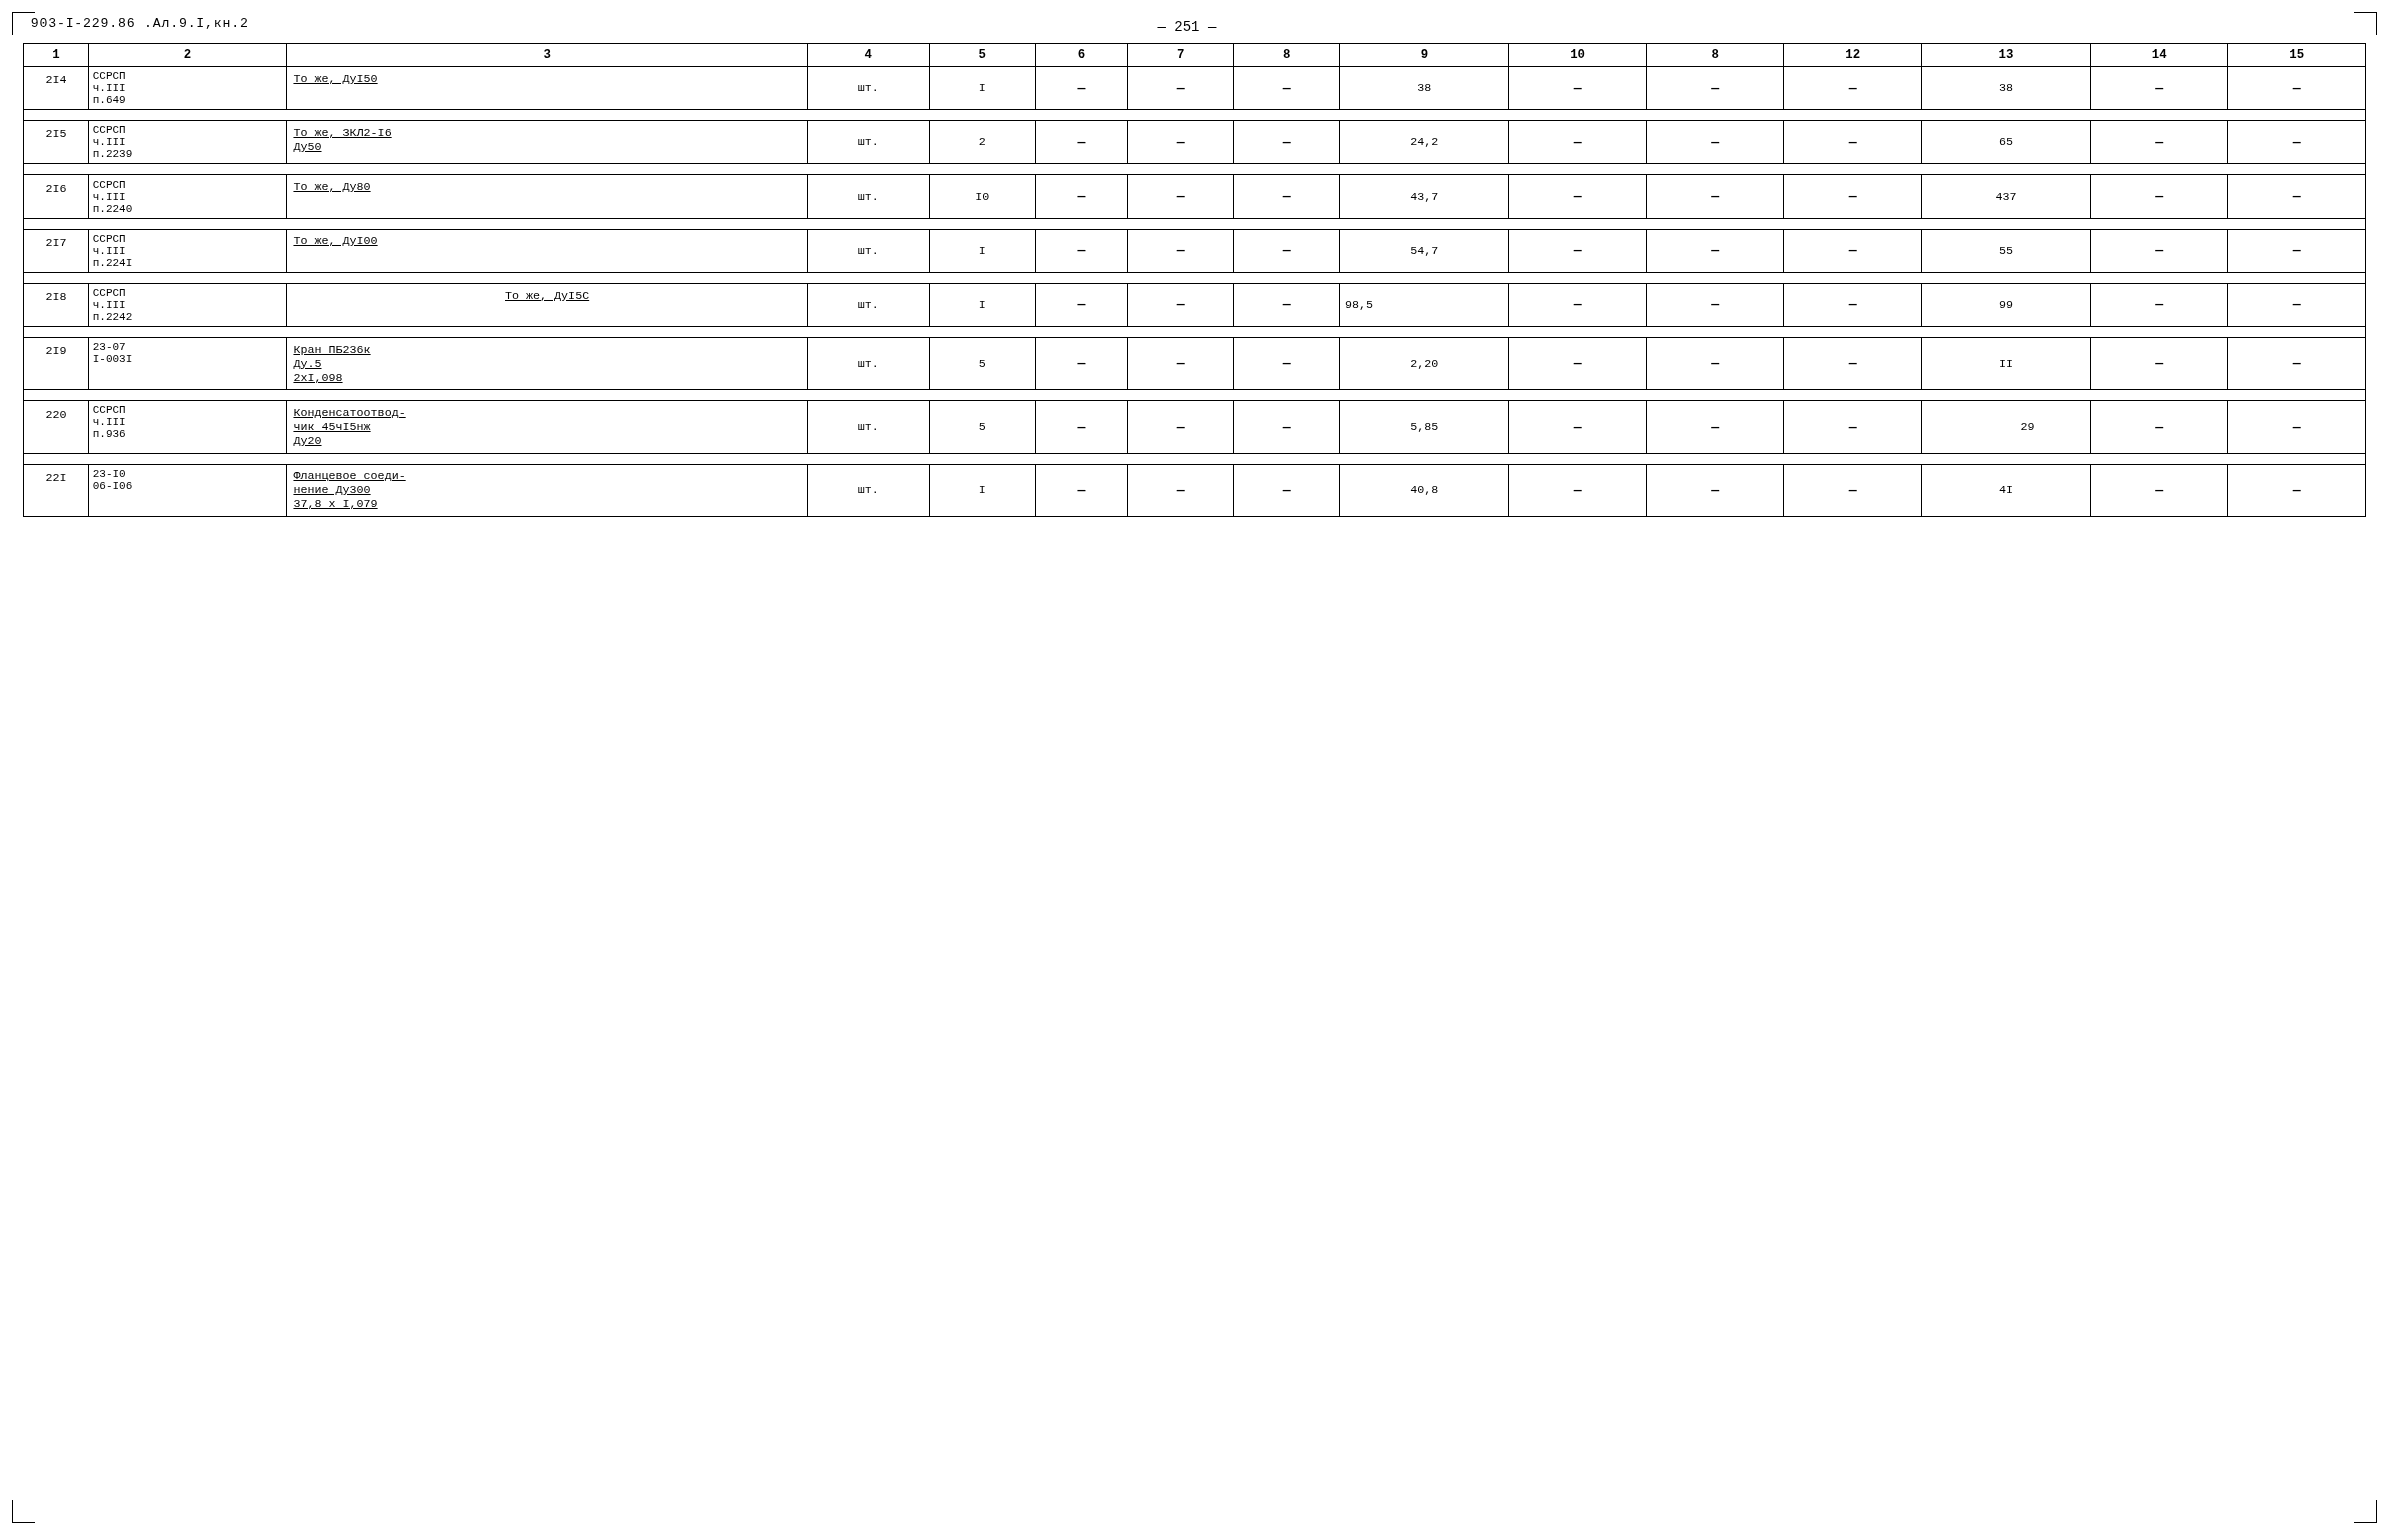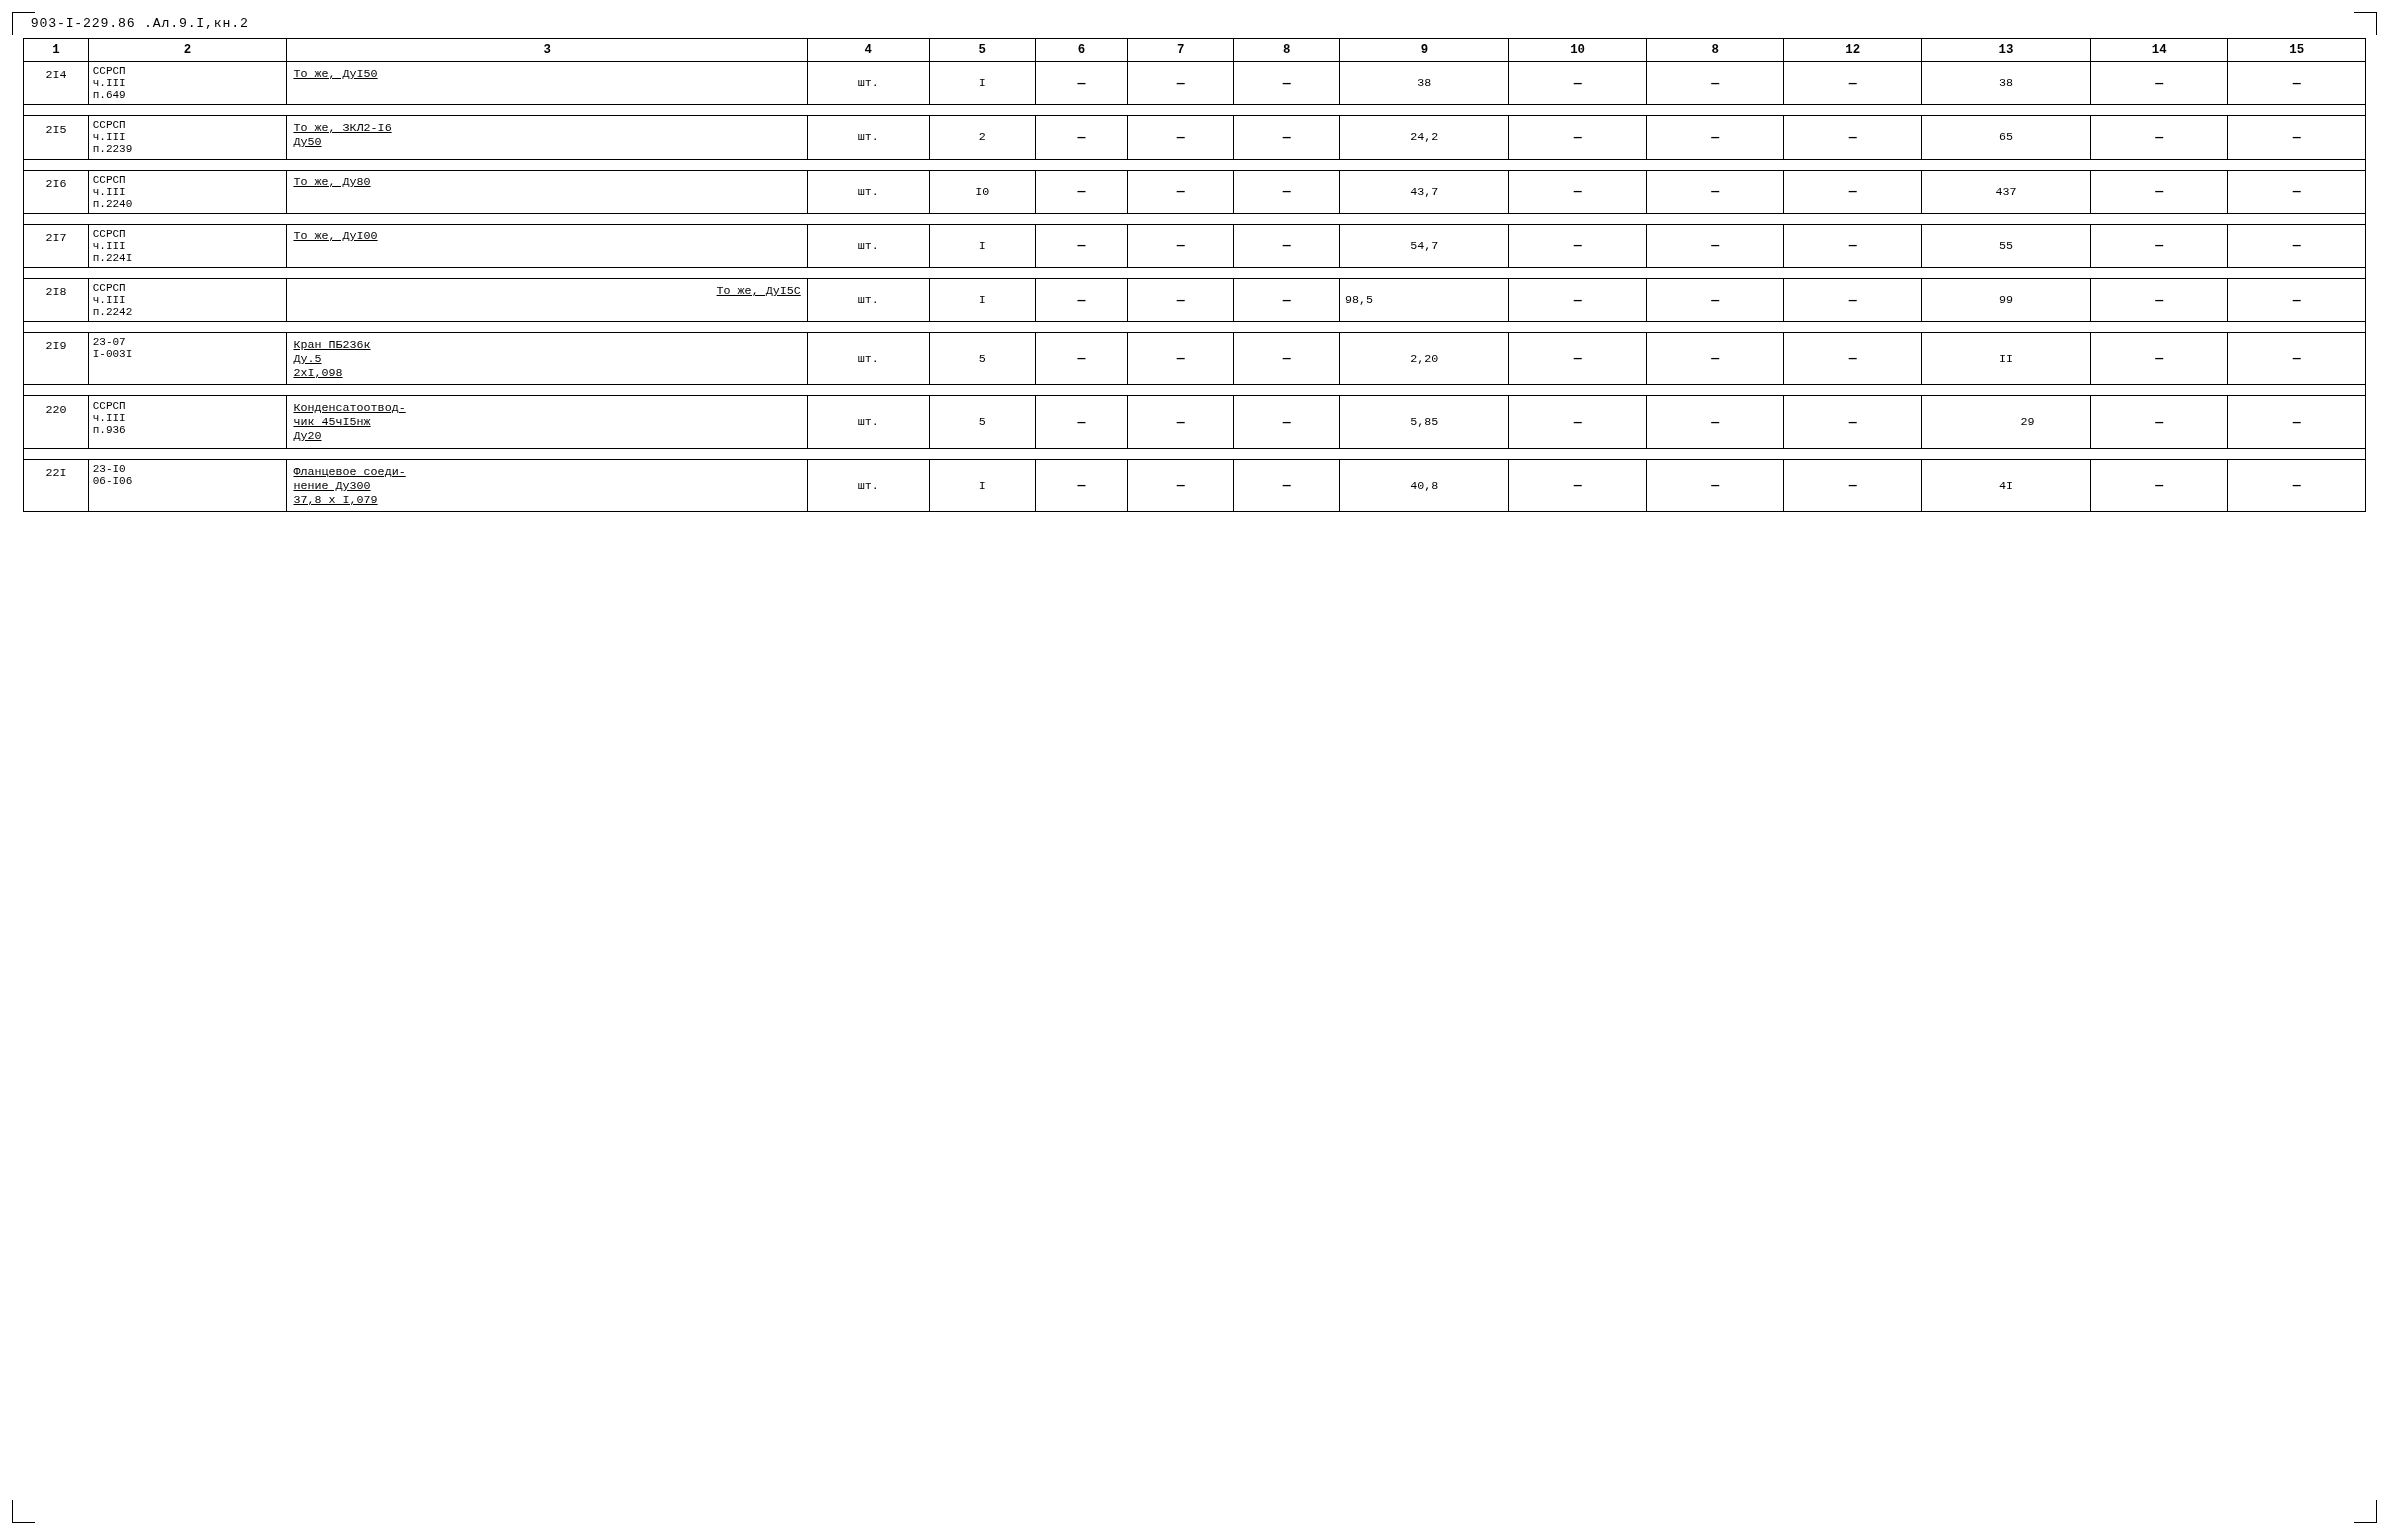--- a/index.html
+++ b/index.html
@@ -173,20 +173,21 @@
 </head>
 <body>
 
 <div class="page-border-tl"></div>
 <div class="page-border-tr"></div>
 <div class="page-border-bl"></div>
 <div class="page-border-br"></div>
 
 <div class="header-row">
   <div class="header-left">903-I-229.86    .Ал.9.I,кн.2</div>
+  <div class="header-center">— 251 —</div>
   <div style="width:233px;"></div>
 </div>
 
 <table class="main-table">
   <thead>
     <tr>
       <th class="col-1">1</th>
       <th class="col-2">2</th>
       <th class="col-3">3</th>
       <th class="col-4">4</th>
@@ -347,21 +348,21 @@
         <td style="border-width: initial; border-style: none; border-color: initial; height: 11px;"></td>
         <td style="border-width: initial; border-style: none; border-color: initial; height: 11px;"></td>
         <td style="border-width: initial; border-style: none; border-color: initial; height: 11px;"></td>
         <td style="border-left: none; border-right: 1.2px solid rgb(0, 0, 0); border-top: none; border-bottom: none; height: 11px;"></td>
       </tr>
       <tr>
         <td class="col-1" style="text-align: center; white-space: pre-line;">2I8</td>
         <td class="col-2" style="text-align: left; white-space: pre-line;">ССРСП
 ч.III
 п.2242</td>
-        <td class="col-3" style="text-align: right; white-space: pre-line;">То же, ДуI5С</td>
+        <td class="col-3" style="text-align: center; white-space: pre-line;">То же, ДуI5С</td>
         <td class="col-4" style="text-align: center; white-space: pre-line;">шт.</td>
         <td class="col-5" style="text-align: center; white-space: pre-line;">I</td>
         <td class="col-6" style="text-align: center; white-space: pre-line;"><span class="dash">—</span></td>
         <td class="col-7" style="text-align: center; white-space: pre-line;"><span class="dash">—</span></td>
         <td class="col-8" style="text-align: center; white-space: pre-line;"><span class="dash">—</span></td>
         <td class="col-9" style="text-align: left; white-space: pre-line;">98,5</td>
         <td class="col-10" style="text-align: center; white-space: pre-line;"><span class="dash">—</span></td>
         <td class="col-11" style="text-align: center; white-space: pre-line;"><span class="dash">—</span></td>
         <td class="col-12" style="text-align: center; white-space: pre-line;"><span class="dash">—</span></td>
         <td class="col-13" style="text-align: center; white-space: pre-line;">99</td>

